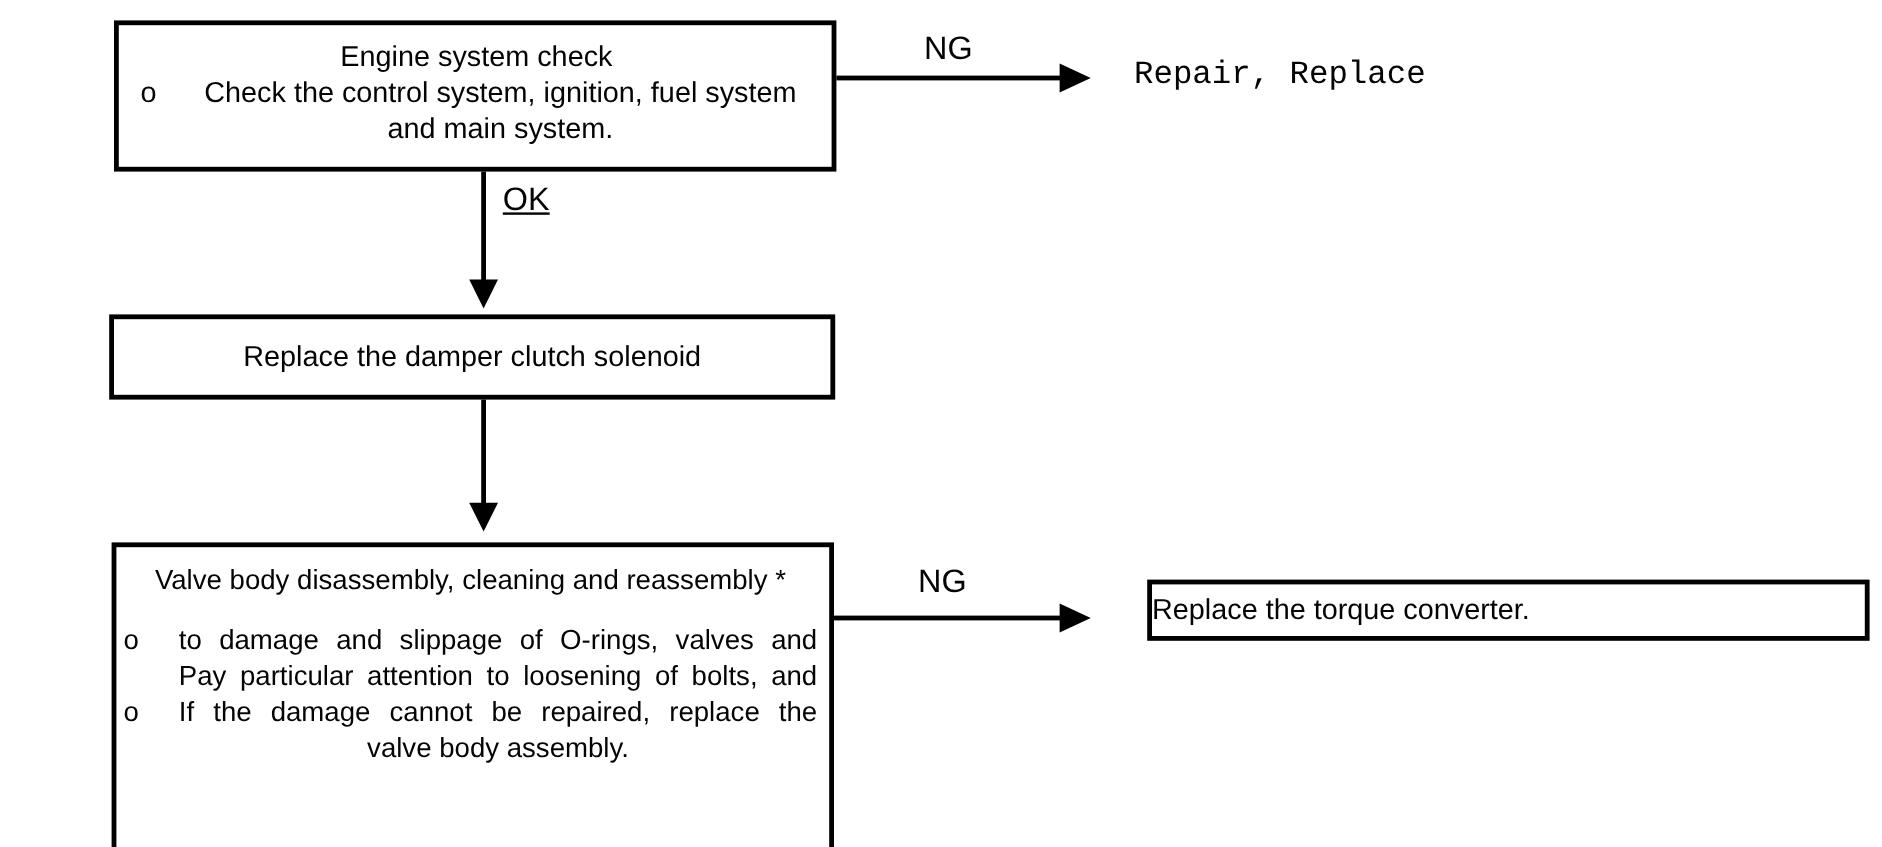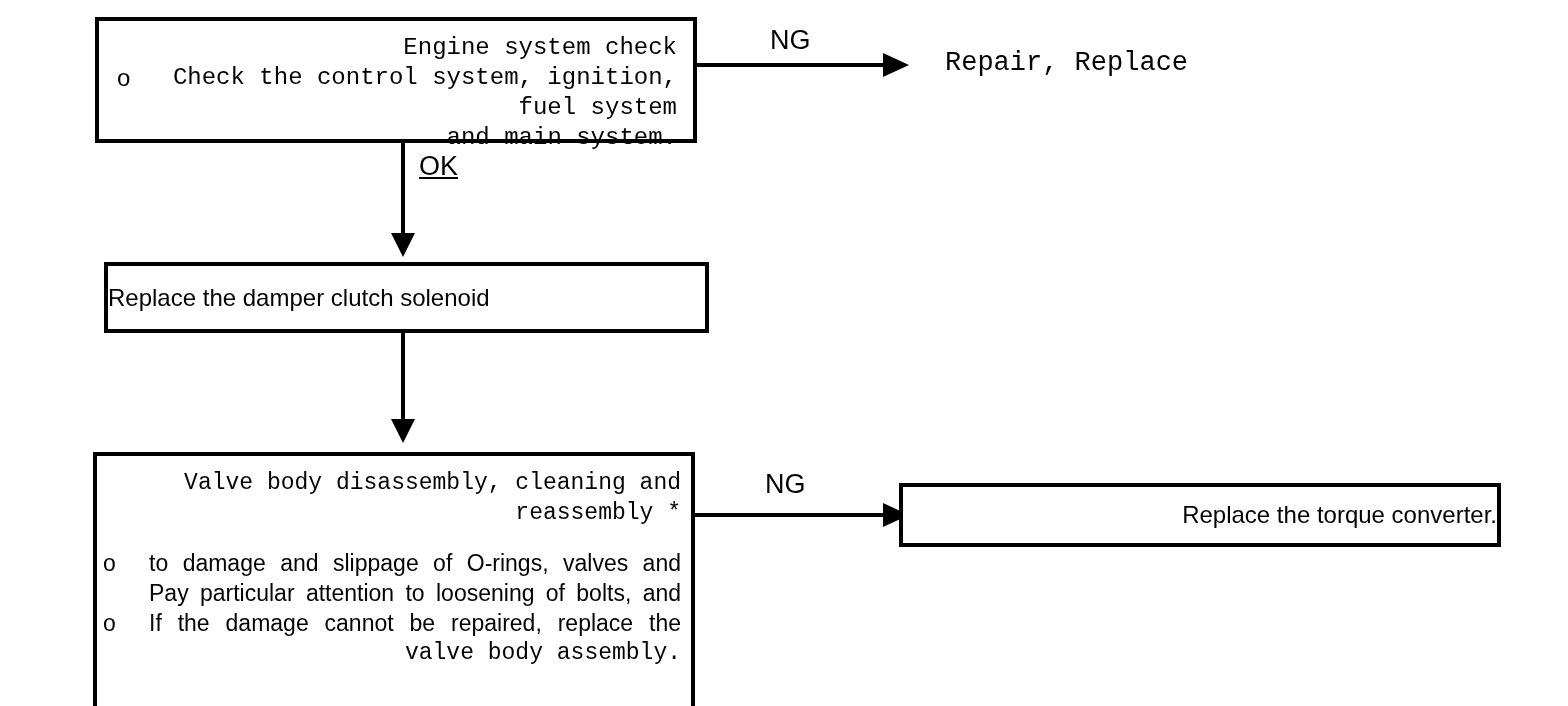--- a/index.html
+++ b/index.html
@@ -15,35 +15,35 @@
   .box {
     position: absolute;
     border: 4px solid #000;
     box-sizing: border-box;
     background: #fff;
   }
   .box-text { font-size: 24px; line-height: 30px; }
   
   .b1 { left: 95px; top: 17px; width: 602px; height: 126px; padding: 12px 16px 0 18px; }
   
-  .b2 { left: 104px; top: 262px; width: 605px; height: 71px;
-        display: flex; align-items: center; justify-content: flex-start; text-align: center; }
+  .b2 { left: 91px; top: 262px; width: 605px; height: 71px;
+        display: flex; align-items: center; justify-content: center; text-align: center; }
   
   .b3 { left: 93px; top: 452px; width: 602px; height: 273px; padding: 12px 10px 0 6px;
         font-size: 23px; line-height: 30px; }
   
-  .b4 { left: 899px; top: 483px; width: 602px; height: 64px;
-        display: flex; align-items: center; justify-content: flex-end; text-align: center; }
+  .b4 { left: 956px; top: 483px; width: 602px; height: 51px;
+        display: flex; align-items: center; justify-content: flex-start; text-align: center; }
   .bullet-row { display: flex; }
   .bullet-marker { flex: 0 0 40px; }
   .b3 .bullet-marker { flex: 0 0 46px; }
   .bullet-text { flex: 1 1 auto; min-width: 0; }
   .b3 .bullets { margin-top: 20px; }
   .jline { text-align: justify; text-align-last: justify; }
-  .lline { text-align: right; font-family: Liberation Mono, monospace; }
+  .lline { text-align: center; }
   
   .hline { position: absolute; height: 4px; background: #000; }
   .vline { position: absolute; width: 4px; background: #000; }
   .head-right {
     position: absolute; width: 0; height: 0;
     border-left: 26px solid #000;
     border-top: 12px solid transparent;
     border-bottom: 12px solid transparent;
   }
   .head-down {

